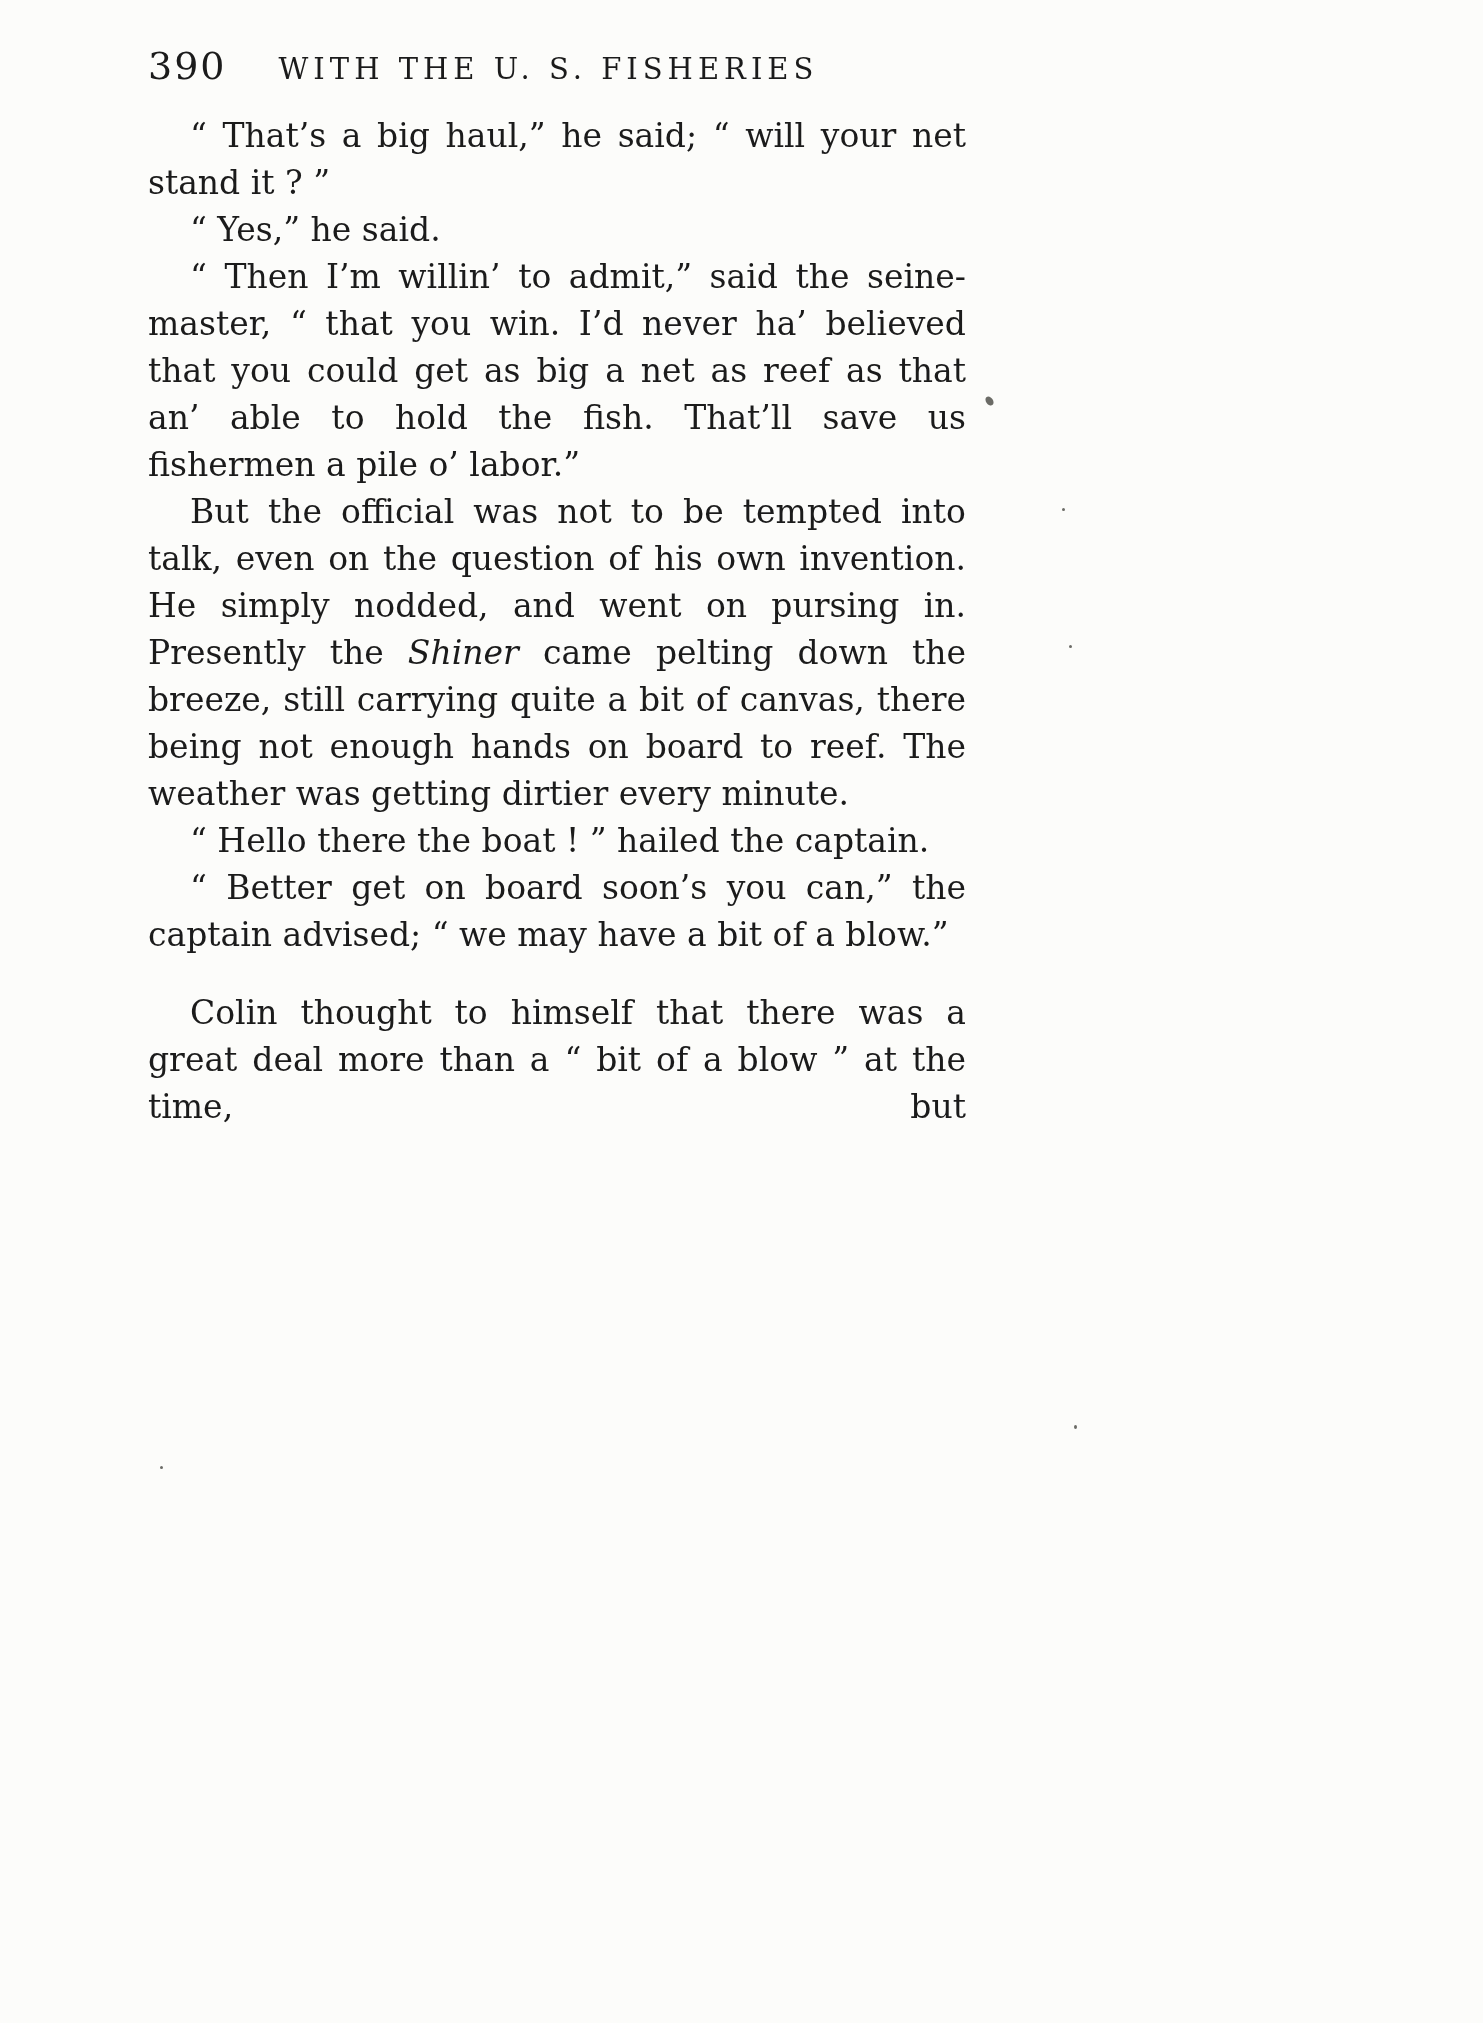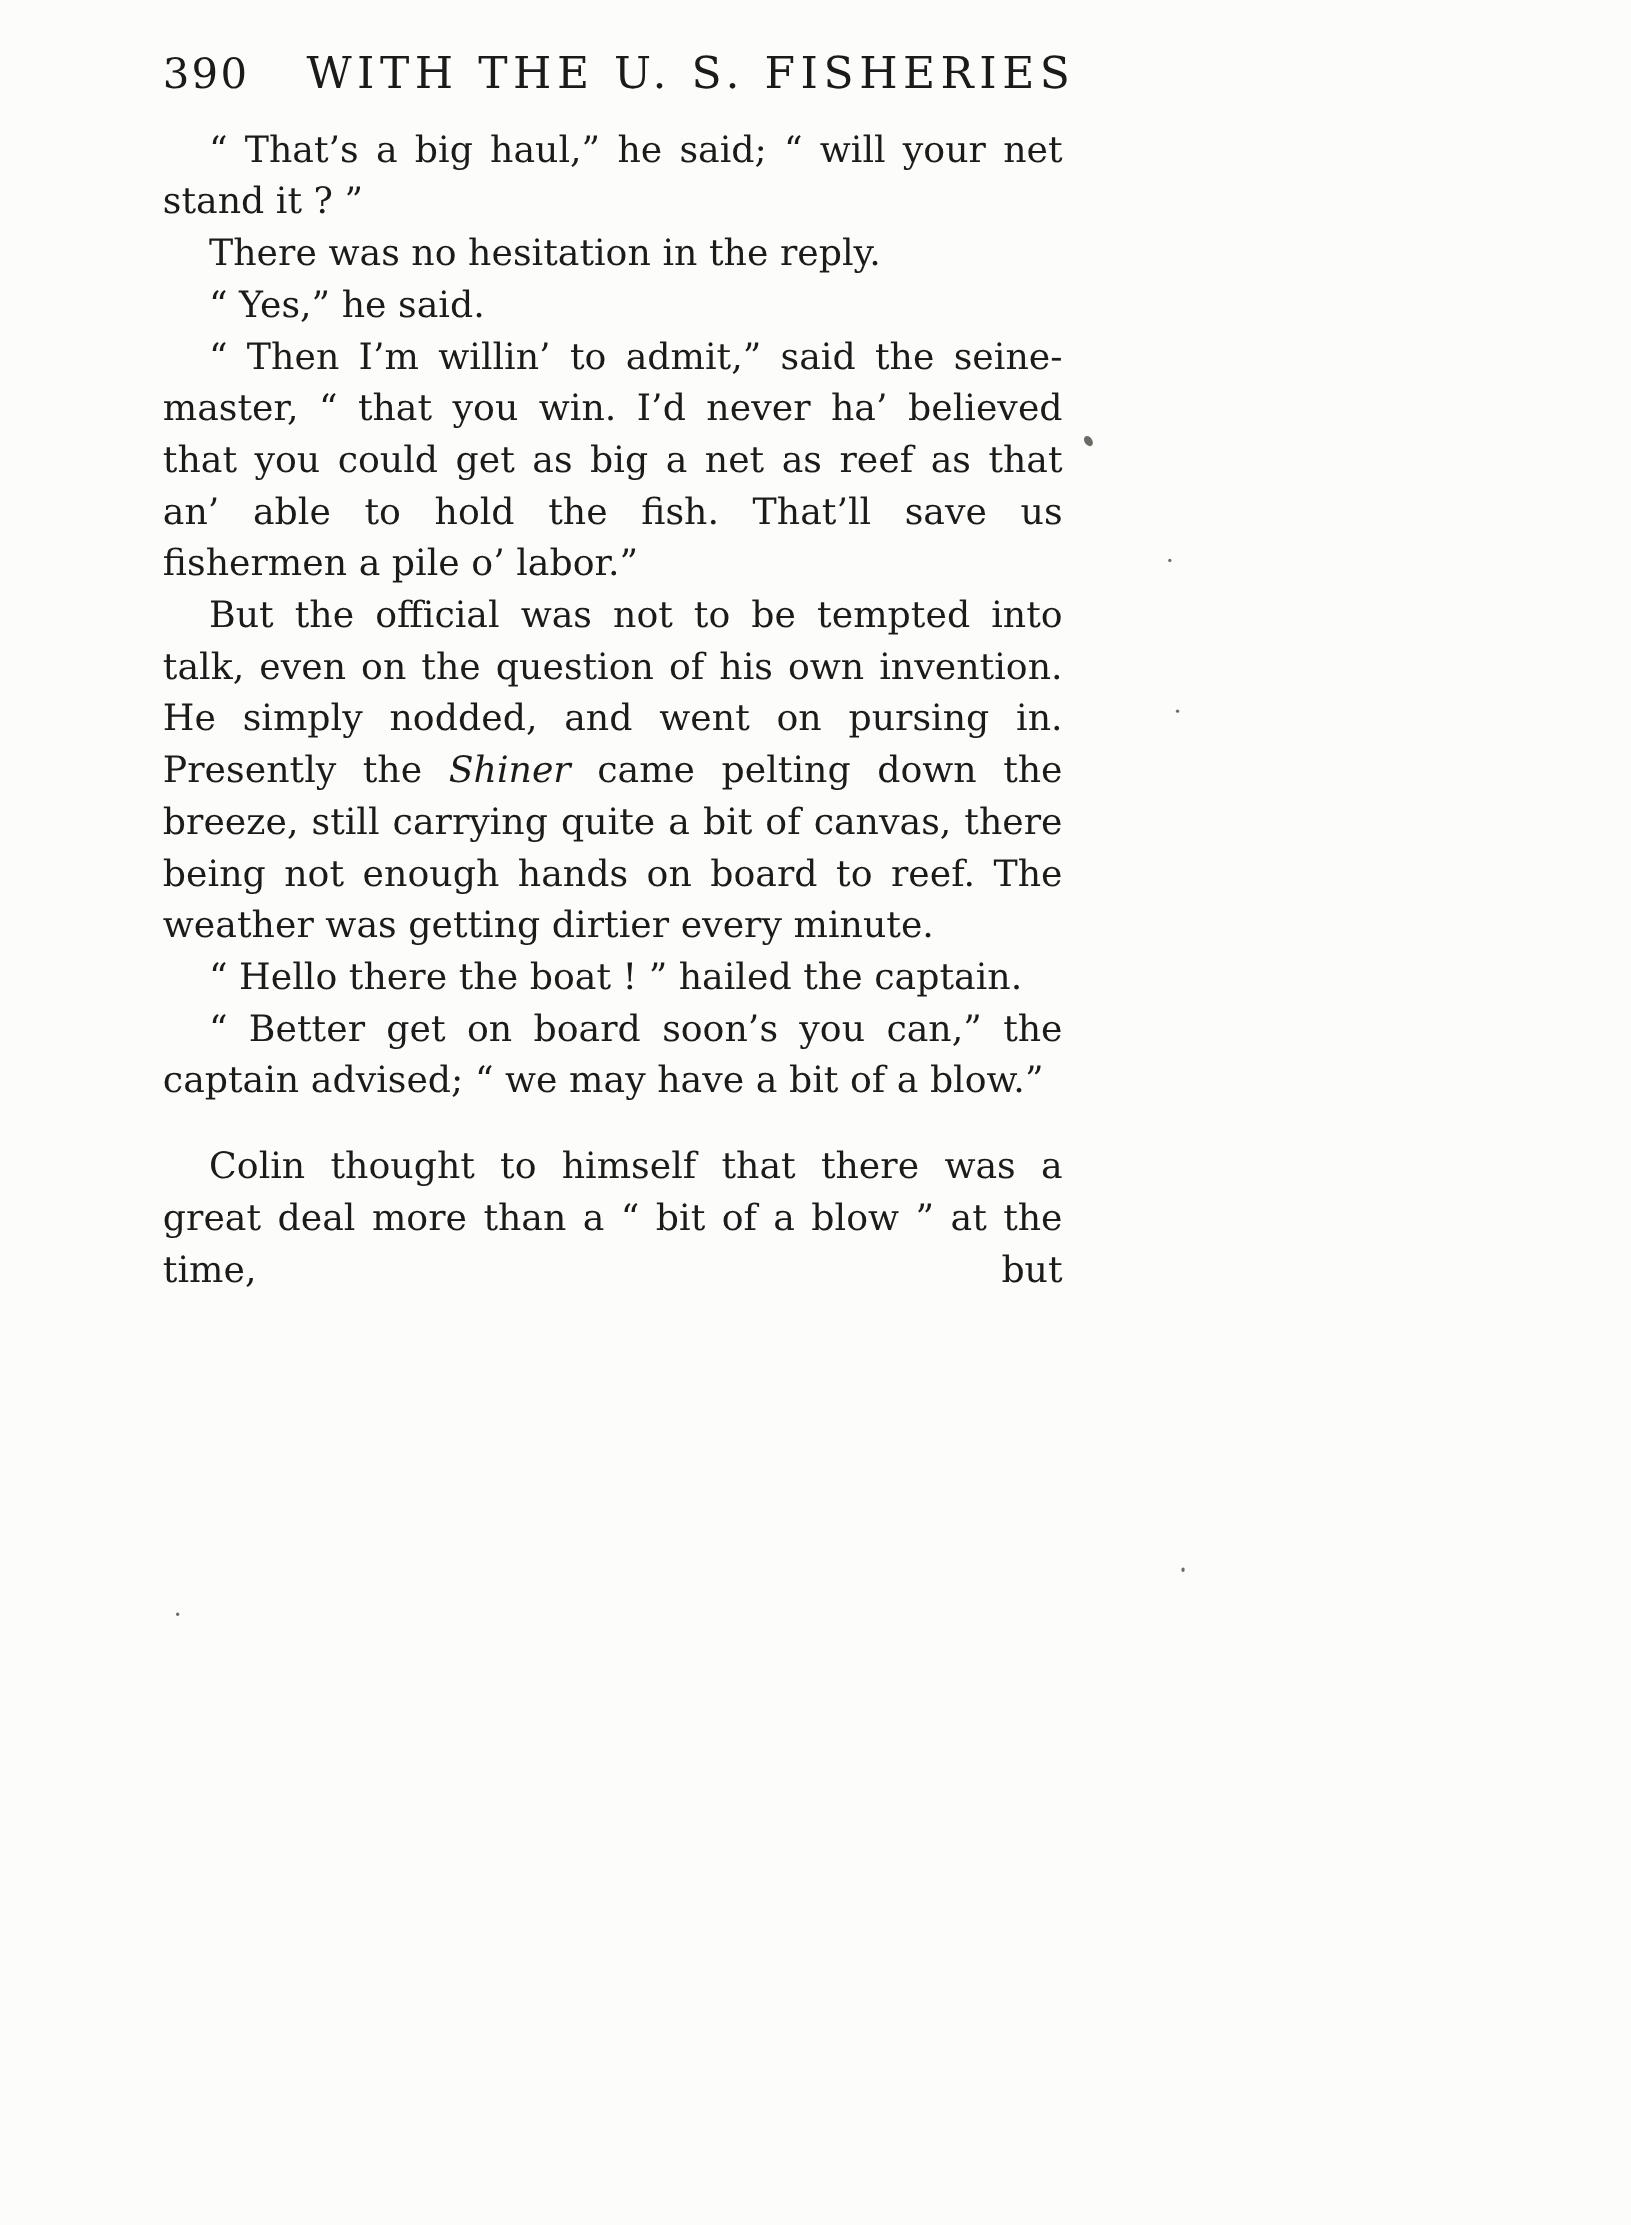--- a/index.html
+++ b/index.html
@@ -26,21 +26,21 @@
     align-items: baseline;
     white-space: nowrap;
     text-align: center;
   }
   .page-number {
     font-size: 38px;
     letter-spacing: 2px;
     margin-right: 52px;
   }
   .running-title {
-    font-size: 40px;
+    font-size: 29px;
     letter-spacing: 5px;
   }
   .text-block {
     position: absolute;
     top: 112px;
     left: 148px;
     width: 818px;
     font-size: 33px;
     line-height: 47px;
     text-align: justify;
@@ -72,21 +72,20 @@
 
 <div class="page">
 
   <header class="running-head">
     <span class="page-number">390</span>
     <span class="running-title">WITH THE U. S. FISHERIES</span>
   </header>
 
   <main class="text-block" id="paragraphs">
       <p><span>“ That’s a big haul,” he said; “ will your net stand it ? ”</span></p>
-      <p><span>There was no hesitation in the reply.</span></p>
       <p><span>“ Yes,” he said.</span></p>
       <p><span>“ Then I’m willin’ to admit,” said the seine-master, “ that you win.  I’d never ha’ believed that you could get as big a net as reef as that an’ able to hold the fish.  That’ll save us fishermen a pile o’ labor.”</span></p>
       <p><span>But the official was not to be tempted into talk, even on the question of his own invention.  He simply nodded, and went on pursing in.  Presently the </span><em>Shiner</em><span> came pelting down the breeze, still carrying quite a bit of canvas, there being not enough hands on board to reef.  The weather was getting dirtier every minute.</span></p>
       <p><span>“ Hello there the boat ! ” hailed the captain.</span></p>
       <p><span>“ Better get on board soon’s you can,” the captain advised; “ we may have a bit of a blow.”</span></p>
       <p><span>Colin thought to himself that there was a great deal more than a “ bit of a blow ” at the time, but</span></p>
     </main>
 
   <div class="speck s1"></div>
   <div class="speck s2"></div>

